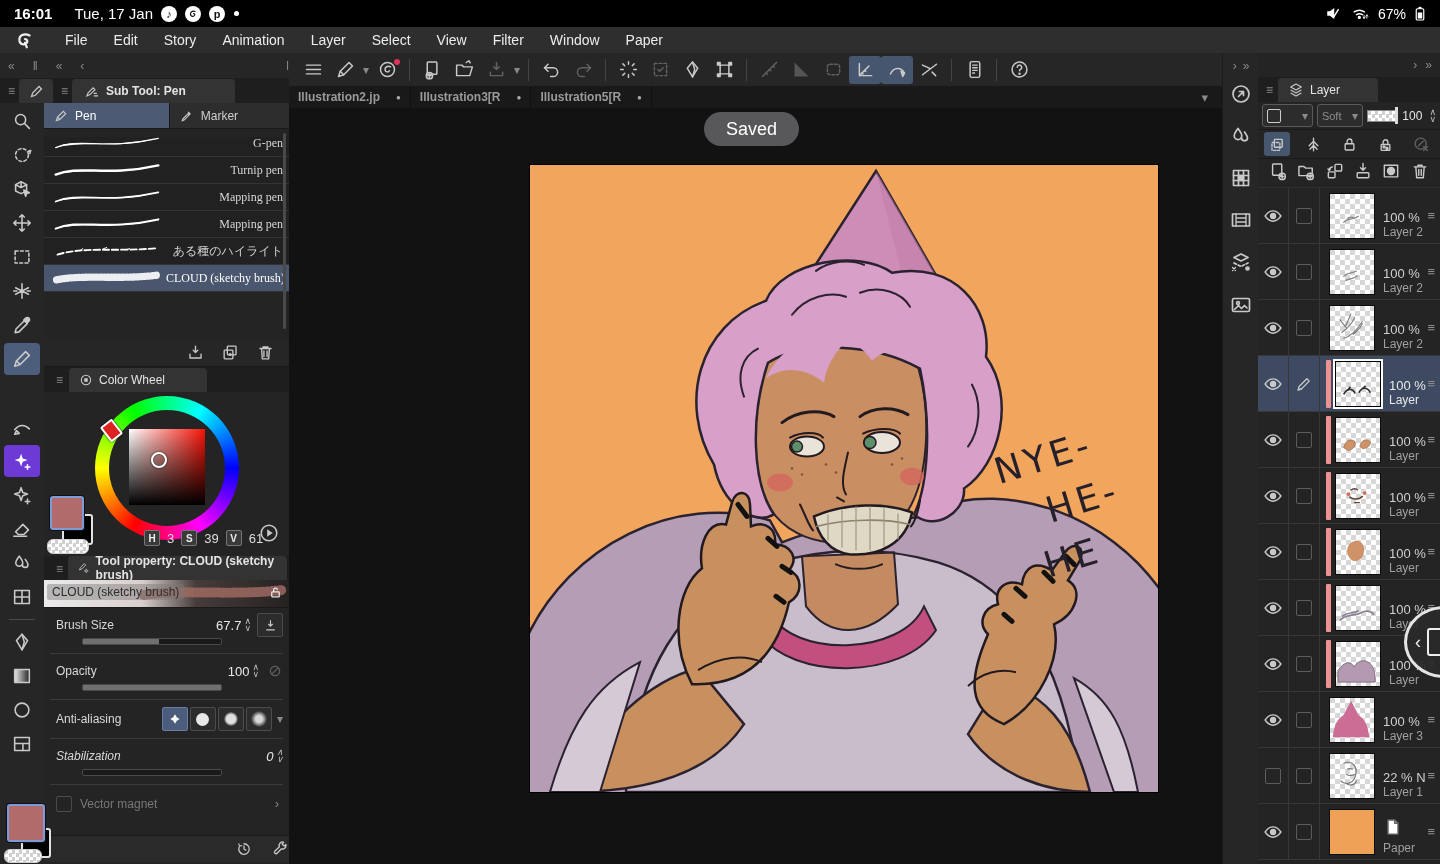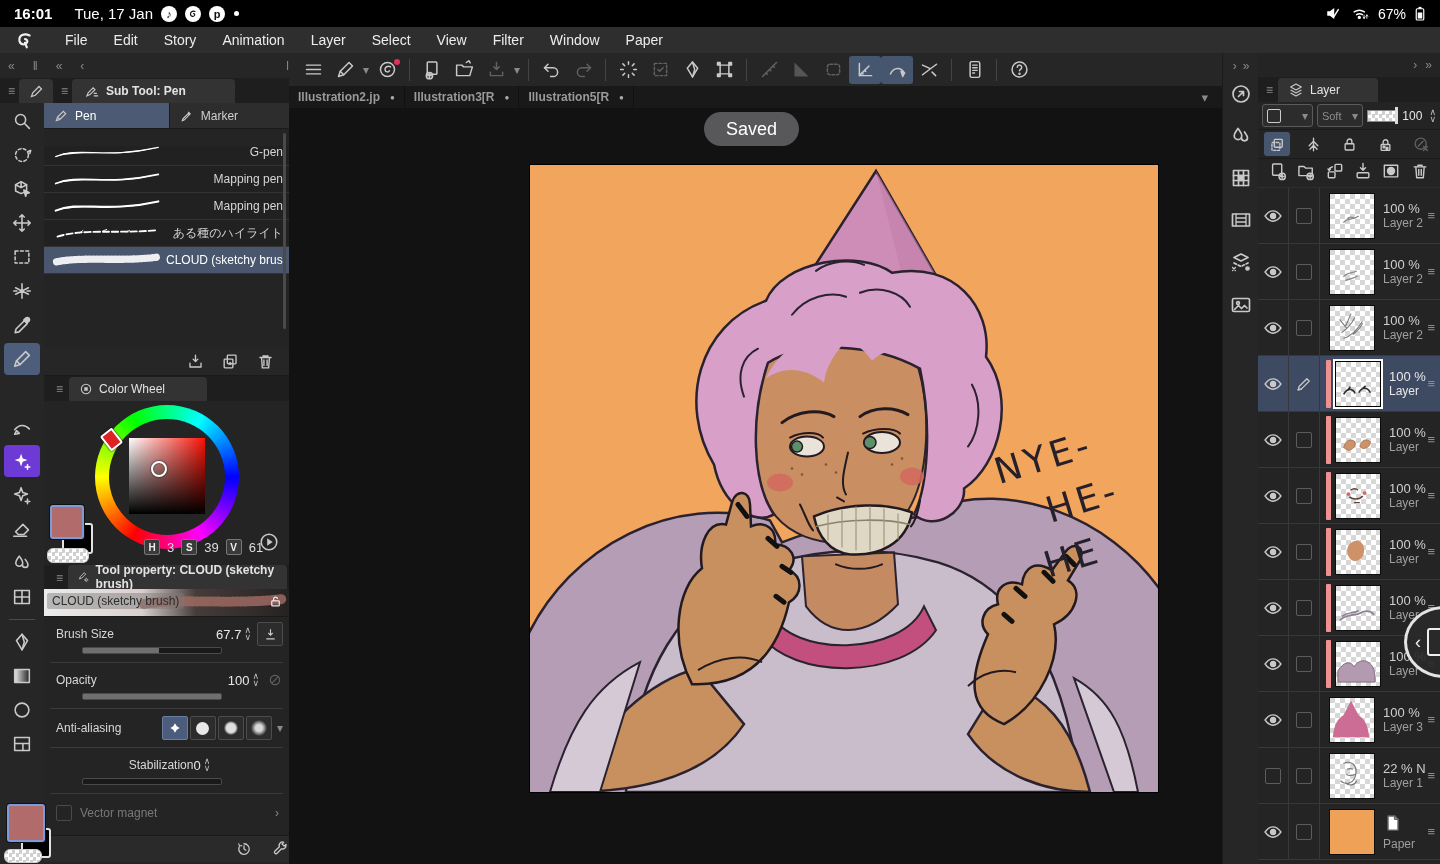--- a/index.html
+++ b/index.html
@@ -20,21 +20,21 @@
   
   .panel{background:#242424;}
   .phead{background:#1e1e1e;}
   .ptab{background:#333;border-radius:4px 4px 0 0;display:flex;align-items:center;font-size:12px;color:#e3e3e3;padding:0 10px;height:24px;gap:6px;}
   .chev{color:#8a8a8a;font-size:12px;}
   
   .tbtn{width:32px;height:28px;display:flex;align-items:center;justify-content:center;border-radius:3px;}
   .tbtn.sel{background:#47566f;}
   .vsep{width:1px;height:22px;background:#444;margin:0 6px;}
   
-  .doc-tab{display:flex;align-items:center;height:22px;padding:0 9px;font-size:12px;font-weight:bold;color:#9a9a9a;gap:10px;border-right:1px solid #101010;}
+  .doc-tab{display:flex;align-items:center;height:22px;padding:0 9px;font-size:12px;font-weight:bold;color:#9a9a9a;gap:16px;border-right:1px solid #101010;}
   .doc-tab.active{background:#41506a;color:#fff;}
   .dot{font-size:8px;color:#aaa;}
   .tclose{color:#ccc;font-size:12px;}
   
   .tool-cell{width:36px;height:32px;margin:2px auto;display:flex;align-items:center;justify-content:center;border-radius:4px;}
   .tool-cell.sel{background:#4d5d7c;}
   .tool-cell.deco{background:#6e3ad6;color:#fff;}
   
   .brush-row{height:26px;display:flex;align-items:center;justify-content:space-between;border-bottom:1px solid #333;background:#212121;padding:0 6px 0 4px;font-size:12px;color:#d6d6d6;}
   .brush-row.sel{background:#49566e;color:#fff;}
@@ -49,21 +49,21 @@
   .checker{background:repeating-conic-gradient(#ffffff 0% 25%,#d7d7d7 0% 50%);background-size:10px 10px;}
   .checker-sm{background:repeating-conic-gradient(#ffffff 0% 25%,#cfcfcf 0% 50%);background-size:7px 7px;}
   
   .lrow{position:relative;height:55px;border-bottom:1px solid #383838;display:flex;align-items:stretch;background:#242424;}
   .lrow.sel{background:#3d4a61;}
   .lcell{width:30px;display:flex;align-items:center;justify-content:center;border-right:1px solid #383838;flex:0 0 auto;}
   .cbx{width:14px;height:14px;border:1px solid #5d5d5d;border-radius:2px;}
   .lthumb{width:44px;height:44px;border:1px solid #0d0d0d;flex:0 0 auto;position:relative;overflow:hidden;}
   .lrow.sel .lthumb{outline:2px solid #fff;border:1px solid #000;}
   .ltag{width:5px;height:48px;background:#ef9191;border-radius:1px;margin:0 4px 0 6px;flex:0 0 auto;align-self:center;}
-  .lmeta{flex:1;padding:4px 4px 4px 8px;display:flex;flex-direction:column;justify-content:center;overflow:hidden;}
+  .lmeta{flex:1;padding:4px 4px 4px 8px;display:flex;flex-direction:column;justify-content:flex-end;overflow:hidden;}
   .lop{font-size:13px;color:#cfcfcf;white-space:nowrap;}
   .lname{font-size:12px;color:#9f9f9f;white-space:nowrap;}
   .lrow.sel .lop,.lrow.sel .lname{color:#e8e8e8;}
   .lburger{position:absolute;right:5px;top:50%;transform:translateY(-50%);color:#8d8d8d;font-size:13px;line-height:10px;}
   .aabtn{width:24px;height:22px;border:1px solid #4c4c4c;background:#2c2c2c;display:flex;align-items:center;justify-content:center;margin-left:2px;border-radius:2px;}
   .aabtn.sel{background:#4c5c7c;border-color:#6a7da0;}
   .hsvbadge{display:inline-flex;width:14px;height:14px;background:#3a3a3a;border:1px solid #777;border-radius:2px;color:#eee;font-size:10px;font-weight:bold;align-items:center;justify-content:center;}
 </style>
 </head>
 <body>
@@ -326,27 +326,34 @@
       <div style="flex:1;background:#2d2d2d;display:flex;align-items:center;gap:7px;padding-left:10px;font-size:12px;color:#cfcfcf;">
         <span class="ic" style="width:14px;height:14px;">
             <svg viewBox="0 0 24 24" fill="none" stroke="currentColor" stroke-width="2">
               <path d="M4 20l3-1 9-9-2-2-9 9zM14 5l4 4"></path>
             </svg>
           </span>
         <span>Marker</span>
       </div>
     </div>
 
-    <div id="brush-list" style="height: 202px; overflow: hidden; position: relative; margin-top: 17px;">
+    <div id="brush-list" style="height: 202px; overflow: hidden; position: relative; margin-top: 8px; font-family: Liberation Serif, serif;">
         <div class="brush-row" style="margin-top: -7px;">
           <svg viewBox="0 0 120 24">
             <path d="M4 17 C30 4 58 22 116 7 C58 17 32 10 4 17 Z" fill="#fff"></path>
             <path d="M4 17 C30 6 58 20 116 7" stroke="#fff" stroke-width="1.35" fill="none" stroke-linecap="round"></path>
           </svg>
           <span class="brush-label">G-pen</span>
+        </div>
+        <div class="brush-row">
+          <svg viewBox="0 0 120 24">
+            <path d="M4 17 C30 4 58 22 116 7 C58 17 32 10 4 17 Z" fill="#fff"></path>
+            <path d="M4 17 C30 6 58 20 116 7" stroke="#fff" stroke-width="2.7" fill="none" stroke-linecap="round"></path>
+          </svg>
+          <span class="brush-label">Turnip pen</span>
         </div>
         <div class="brush-row">
           <svg viewBox="0 0 120 24">
             <path d="M4 17 C30 4 58 22 116 7 C58 17 32 10 4 17 Z" fill="#fff"></path>
             <path d="M4 17 C30 6 58 20 116 7" stroke="#fff" stroke-width="1.8" fill="none" stroke-linecap="round"></path>
           </svg>
           <span class="brush-label">Mapping pen</span>
         </div>
         <div class="brush-row">
           <svg viewBox="0 0 120 24">
@@ -519,21 +526,21 @@
               <span style="width:14px;height:14px;border-radius:50%;background:radial-gradient(circle,#e0e0e0 45%,rgba(224,224,224,0) 75%);"></span>
             </span>
           <span class="aabtn">
               <span style="width:16px;height:16px;border-radius:50%;background:radial-gradient(circle,#d8d8d8 30%,rgba(216,216,216,0) 72%);"></span>
             </span>
           <span class="chev" style="margin-left:5px;">▾</span>
         </span>
       </div>
       <div style="height:1px;background:#3a3a3a;margin:6px 0 6px -6px;"></div>
 
-      <div class="row" style="justify-content:center;height:22px;">
+      <div class="row" style="justify-content:space-between;height:22px;font-style:italic;">
         <span class="plabel">Stabilization</span>
         <span class="row">
           <span class="pvalue">0</span>
           <span class="stepper">
               <span>∧</span>
               <span>∨</span>
             </span>
         </span>
       </div>
       <div class="slider" style="width:138px;margin:2px 0 8px 26px;"></div>

